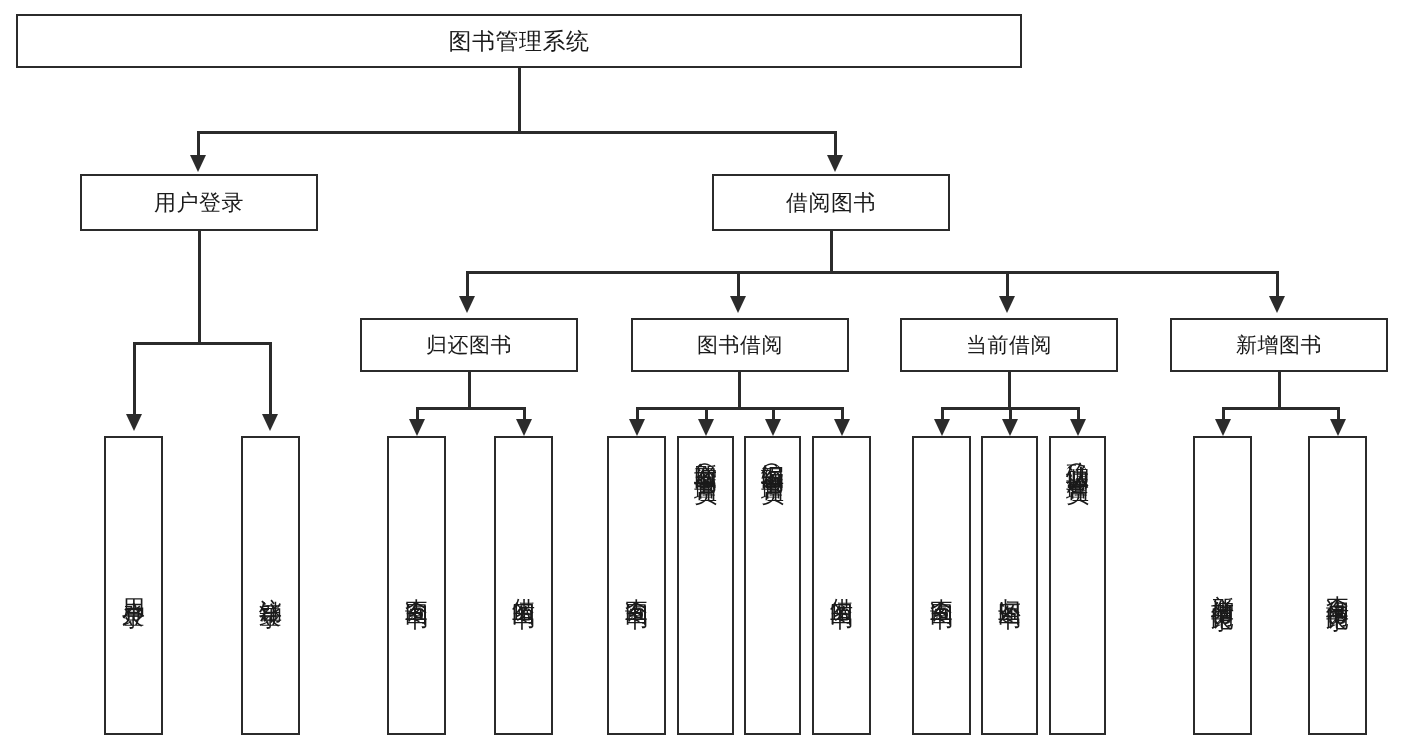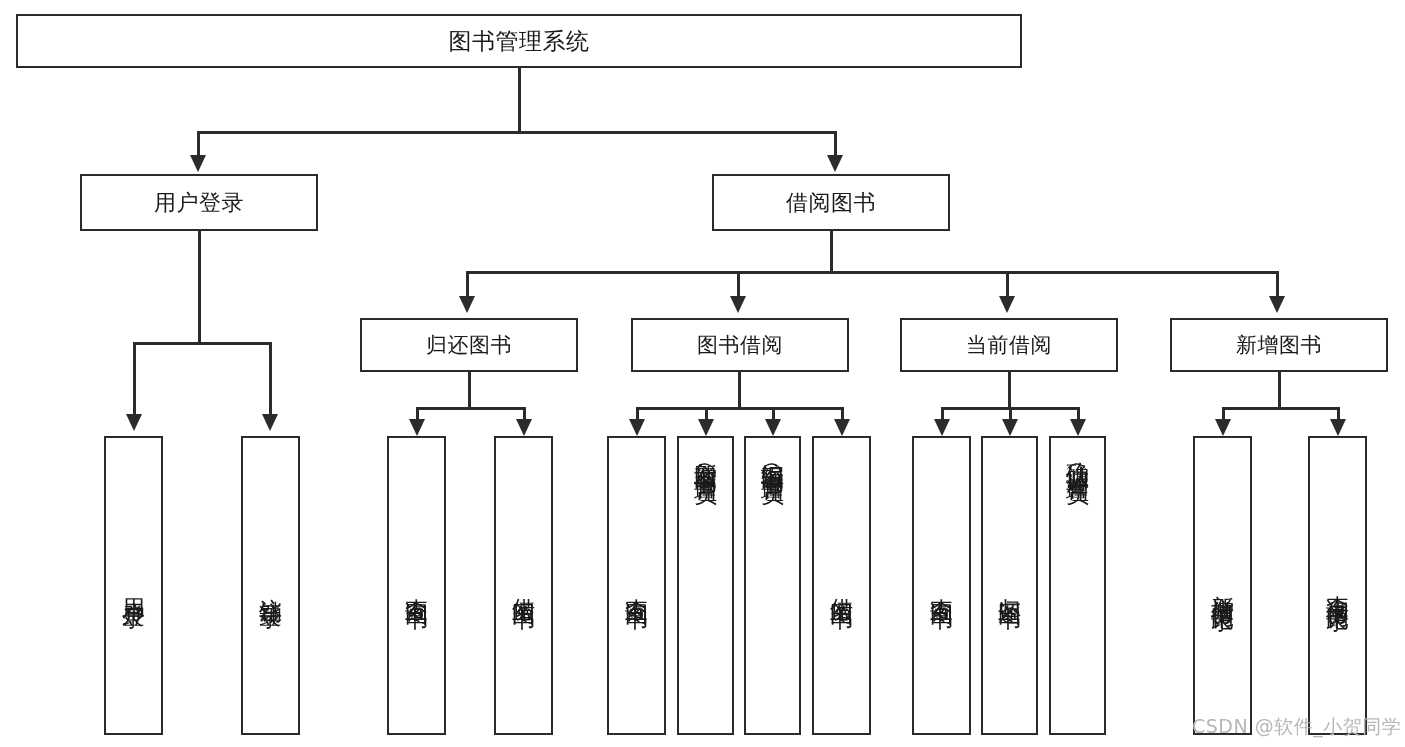--- a/index.html
+++ b/index.html
@@ -217,15 +217,14 @@
     <span class="label">确认归还（管理员）</span>
   </div>
 
   <div class="node leaf centered" style="left:1193px; top:436px; width:59px; height:299px;">
     <span class="label">新增借阅记录</span>
   </div>
   <div class="node leaf centered" style="left:1308px; top:436px; width:59px; height:299px;">
     <span class="label">查询借阅记录</span>
   </div>
 
-  <div id="watermark" style="left:1192px; top:714px;">CSDN @软件_小贺同学</div>
 
 </div>
 
 </body></html>

